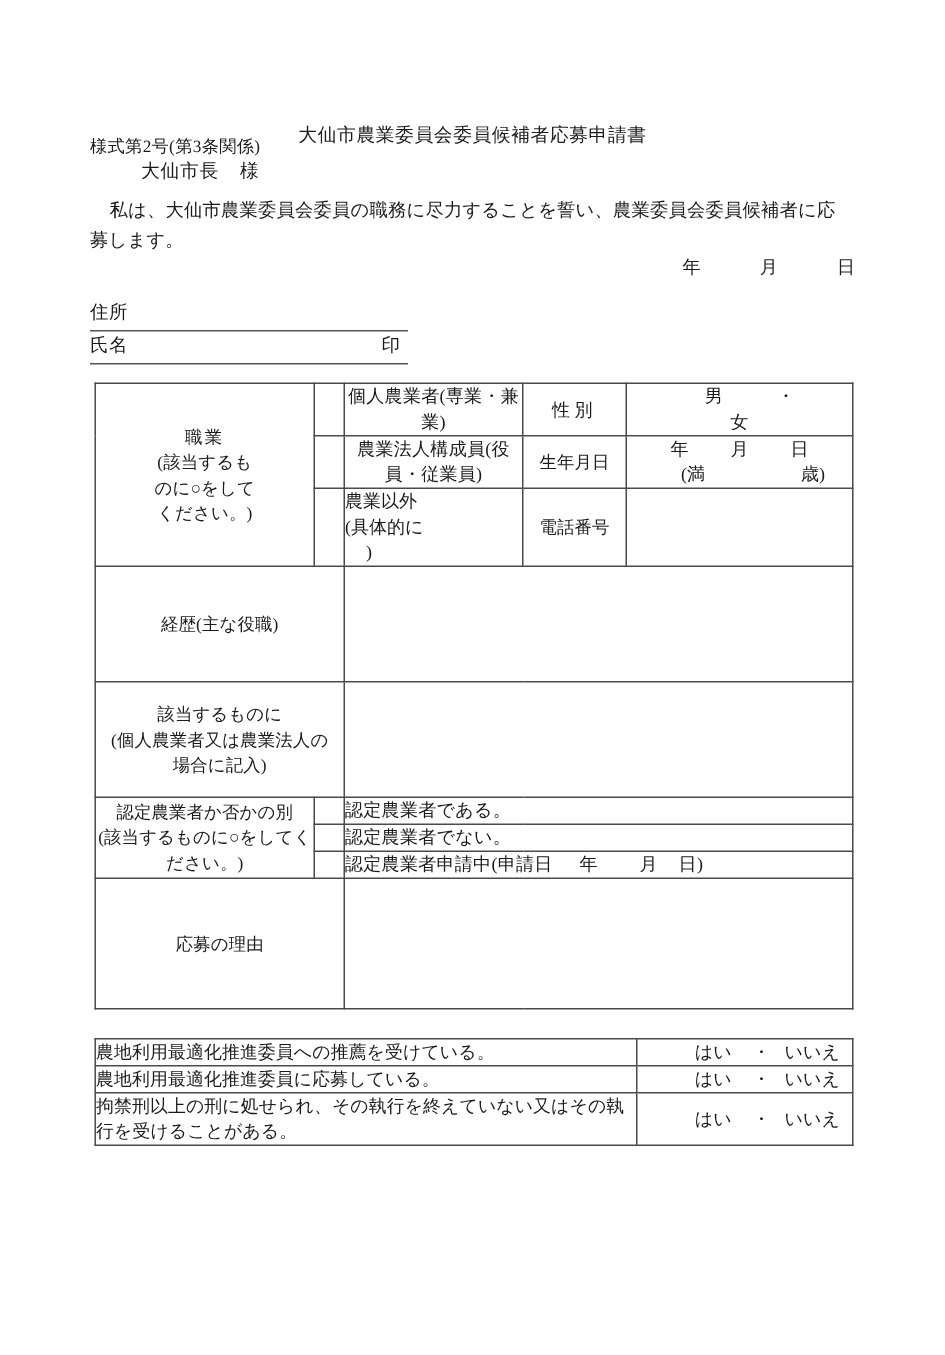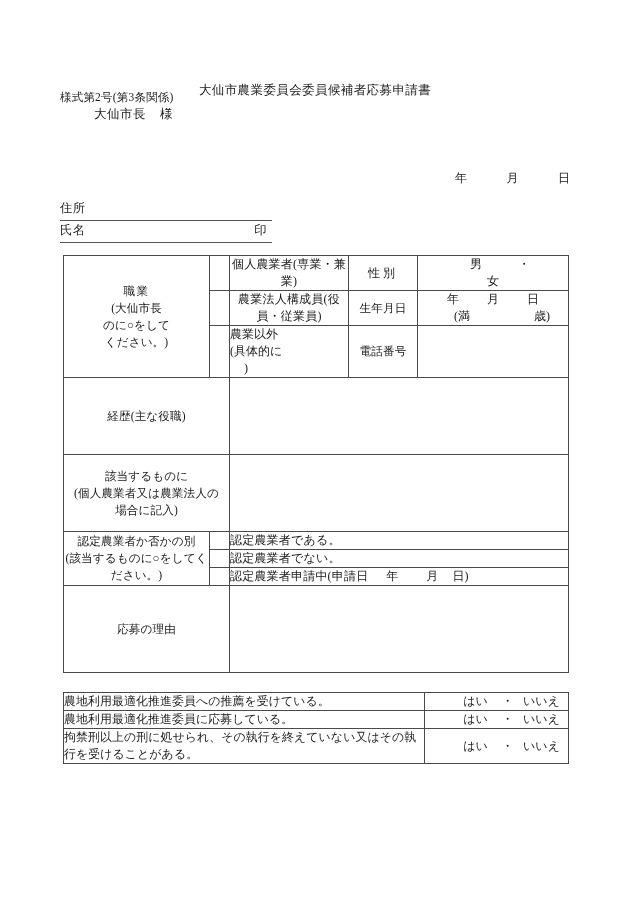--- a/index.html
+++ b/index.html
@@ -215,20 +215,21 @@
 <div class="page">
 
   <div class="form-code">様式第2号(第3条関係)</div>
 
   <div class="doc-title">大仙市農業委員会委員候補者応募申請書</div>
 
   <div class="addressee">
     <span>大仙市長</span><span class="sama">様</span>
   </div>
 
+  <div class="pledge">私は、大仙市農業委員会委員の職務に尽力することを誓い、農業委員会委員候補者に応募します。</div>
 
   <div class="date-line">
     <span>年</span>
     <span>月</span>
     <span>日</span>
   </div>
 
   <div class="ruled addr">
     <span class="lbl">住所</span>
   </div>
@@ -242,21 +243,21 @@
       <col style="width:146px">
       <col style="width:20px">
       <col style="width:119px">
       <col style="width:69px">
       <col style="width:151px">
     </colgroup>
     <tbody>
       <tr>
         <td class="lblcell occ-label" rowspan="3">
           <span class="t1">職業</span><br>
-          <span>(大仙市長</span><br>
+          <span>(該当するも</span><br>
           <span>のに○をして</span><br>
           <span>ください。)</span>
         </td>
         <td class="mark-col"></td>
         <td class="opt-center">個人農業者(専業・兼業)</td>
         <td class="sexhdr">性別</td>
         <td class="sexval">
           <span class="m">男</span><span class="dot">・</span><span class="f">女</span>
         </td>
       </tr>

